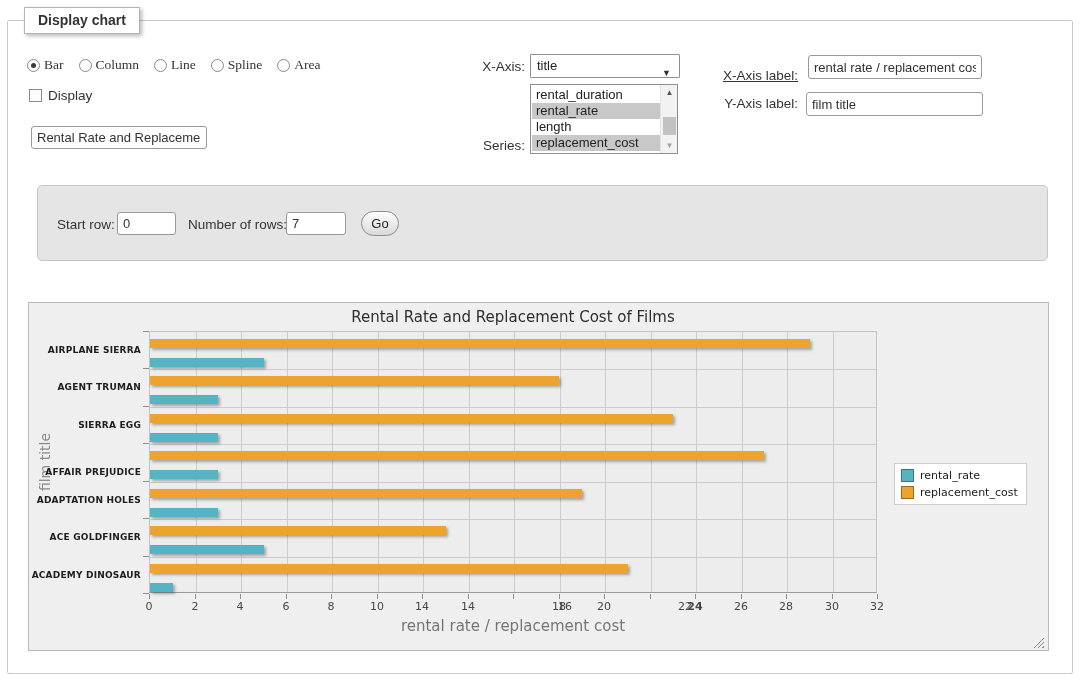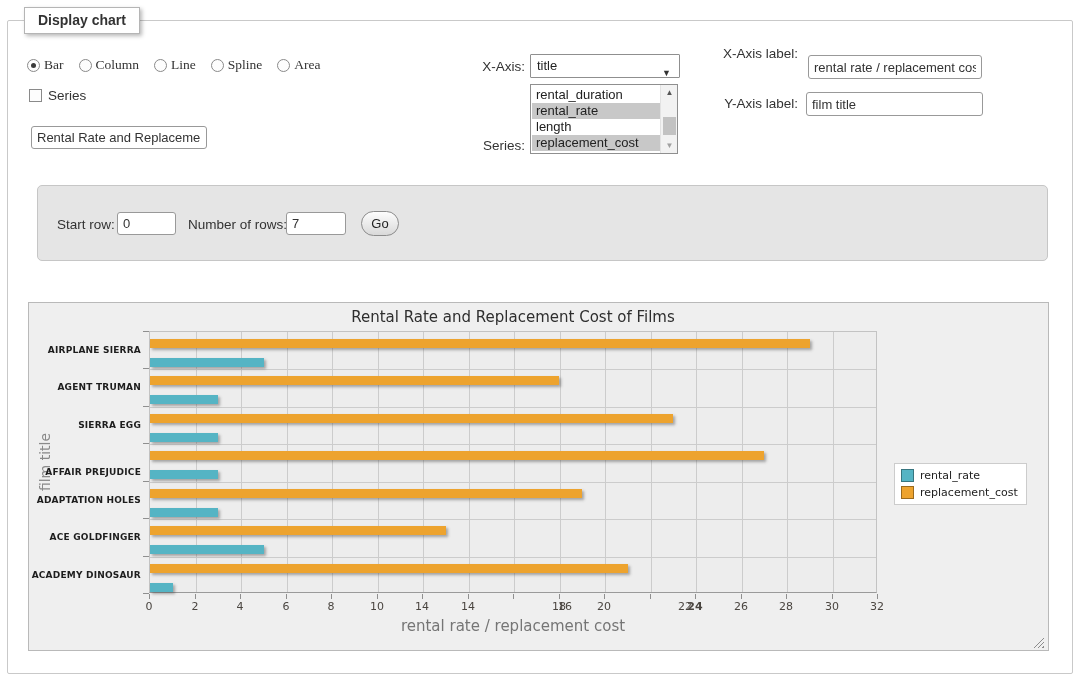--- a/index.html
+++ b/index.html
@@ -110,21 +110,21 @@
       <span>Spline</span>
     </span>
     <span class="radio-opt">
       <span class="radio"></span>
       <span>Area</span>
     </span>
   </div>
 
   <div class="check-row">
     <span class="checkbox"></span>
-    <span>Series</span>
+    <span>Display</span>
   </div>
 
   <input class="text" style="position: absolute; left: 31px; top: 126px; width: 176px; height: 23px;" value="Rental Rate and Replacement Cost of Films">
 
   <div class="lbl r" style="left:455px; top:59px; width:70px;">X-Axis:</div>
   <div class="select">
     <span>title</span>
     <span class="arrow">▼</span>
   </div>
 
@@ -136,21 +136,21 @@
       <div class="list-item">length</div>
       <div class="list-item selected">replacement_cost</div>
     </div>
     <div class="scrollbar">
       <div class="scroll-btn" style="top:0;">▲</div>
       <div class="scroll-thumb"></div>
       <div class="scroll-btn down">▼</div>
     </div>
   </div>
 
-  <div class="lbl r" style="left:710px; top:46px; width:88px;">X-Axis label:</div>
+  <div class="lbl r" style="left:710px; top:68px; width:88px;text-decoration:underline;">X-Axis label:</div>
   <input class="text" style="position: absolute; left: 808px; top: 55px; width: 174px; height: 24px;" value="rental rate / replacement cost">
   <div class="lbl r" style="left:710px; top:96px; width:88px;">Y-Axis label:</div>
   <input class="text" style="position: absolute; left: 806px; top: 92px; width: 177px; height: 24px;" value="film title">
 
   <div class="rows-panel"></div>
   <div class="lbl" style="left:57px; top:217px;">Start row:</div>
   <input class="text" style="position: absolute; left: 117px; top: 212px; width: 59px; height: 23px;" value="0">
   <div class="lbl" style="left:188px; top:217px;">Number of rows:</div>
   <input class="text" style="position: absolute; left: 286px; top: 212px; width: 60px; height: 23px;" value="7">
   <div class="go-btn">Go</div>

